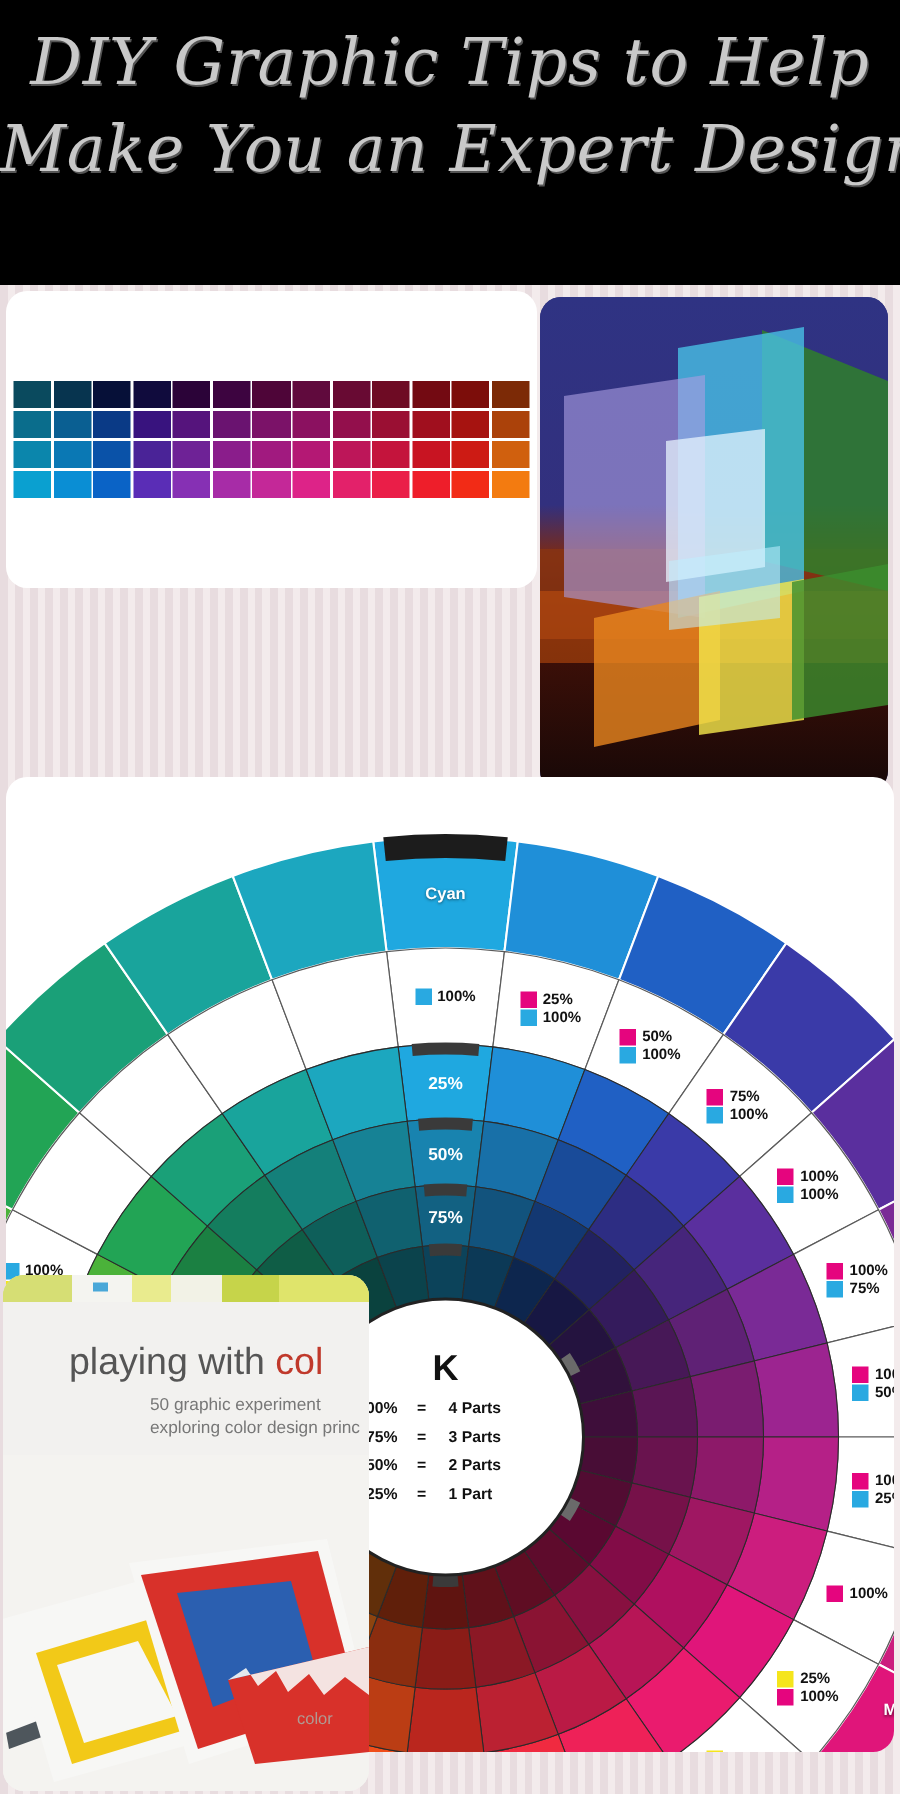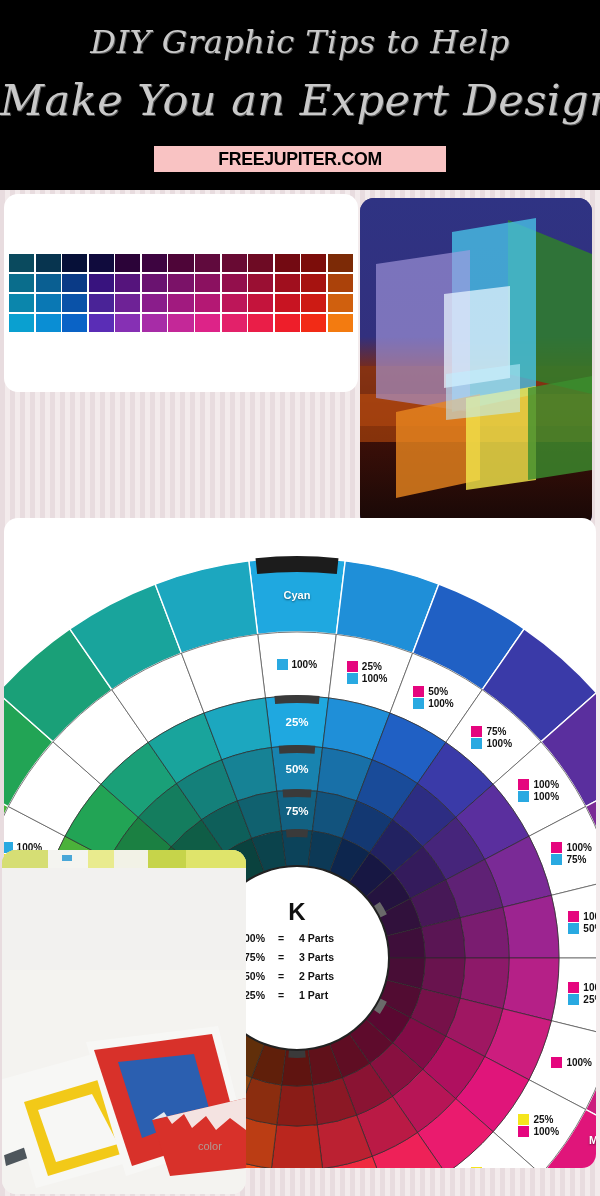--- a/index.html
+++ b/index.html
@@ -15,21 +15,21 @@
   }
   .title-line{
     font-family:"DejaVu Serif",serif;
     font-style:italic;
     color:#c9c9c9;
     text-align:center;
     white-space:nowrap;
     letter-spacing:.5px;
     text-shadow:1px 1px 0 #555, 2px 2px 3px #000;
   }
-  #title1{position:absolute;left:0;top:16px;width:600px;font-size:32px;line-height:52px;}
+  #title1{position:absolute;left:0;top:16px;width:600px;font-size:43px;line-height:52px;}
   #title2{position:absolute;left:0;top:74px;width:600px;font-size:43px;line-height:52px;}
   #brand-badge{
     position:absolute;left:154px;top:146px;width:292px;height:26px;
     background:#f9c3c3;display:flex;align-items:center;justify-content:center;
   }
   #brand-badge span{
     font-family:"Liberation Sans",sans-serif;
     font-weight:bold;font-size:19px;color:#000;letter-spacing:-.3px;
     transform:scaleX(.93);
   }
@@ -101,23 +101,20 @@
     font-family:"Liberation Sans",sans-serif;white-space:nowrap;
   }
   #book-photo{position:absolute;left:0;top:120px;width:244px;height:224px;overflow:hidden;}
 </style>
 </head>
 <body>
 
 <div id="header">
   <div class="title-line" id="title1">DIY Graphic Tips to Help</div>
   <div class="title-line" id="title2">Make You an Expert Designer</div>
-  <div id="brand-badge">
-    <span>FREEJUPITER.COM</span>
-  </div>
 </div>
 
 <div id="board">
 
   <div id="swatch-card">
     <div id="swatch-grid">
         <div style="background: rgb(10, 74, 94);"></div>
         <div style="background: rgb(7, 52, 79);"></div>
         <div style="background: rgb(6, 16, 56);"></div>
         <div style="background: rgb(16, 11, 61);"></div>
@@ -567,20 +564,27 @@
     <svg width="244" height="18" style="position:absolute;left:0;top:0;">
       <rect x="0" y="0" width="46" height="18" fill="#d6de74"></rect>
       <rect x="46" y="0" width="40" height="18" fill="#f4f4f0"></rect>
       <rect x="86" y="0" width="26" height="18" fill="#e9eb8e"></rect>
       <rect x="112" y="0" width="34" height="18" fill="#f2f2e6"></rect>
       <rect x="146" y="0" width="38" height="18" fill="#c6d44a"></rect>
       <rect x="184" y="0" width="60" height="18" fill="#dfe46b"></rect>
       <rect x="60" y="5" width="10" height="6" fill="#49a7d8"></rect>
     </svg>
 
+    <div id="book-title">
+      <span>playing with </span><span class="c-red">col</span>
+    </div>
+    <div id="book-sub">
+      <div>50 graphic experiment</div>
+      <div>exploring color design princ</div>
+    </div>
 
     <div id="book-photo">
       <svg width="244" height="224" viewBox="0 0 244 224">
         <rect x="0" y="0" width="244" height="224" fill="#f4f3f0"></rect>
 
         <polygon points="-10,118 96,88 130,150 4,196" fill="#4e565c"></polygon>
         <polygon points="-10,112 98,82 126,138 0,186" fill="#f7f7f5"></polygon>
 
         <polygon points="6,124 104,96 150,186 34,218" fill="#f7f7f5"></polygon>
         <polygon points="22,132 96,110 132,180 46,206" fill="#f2c918"></polygon>

